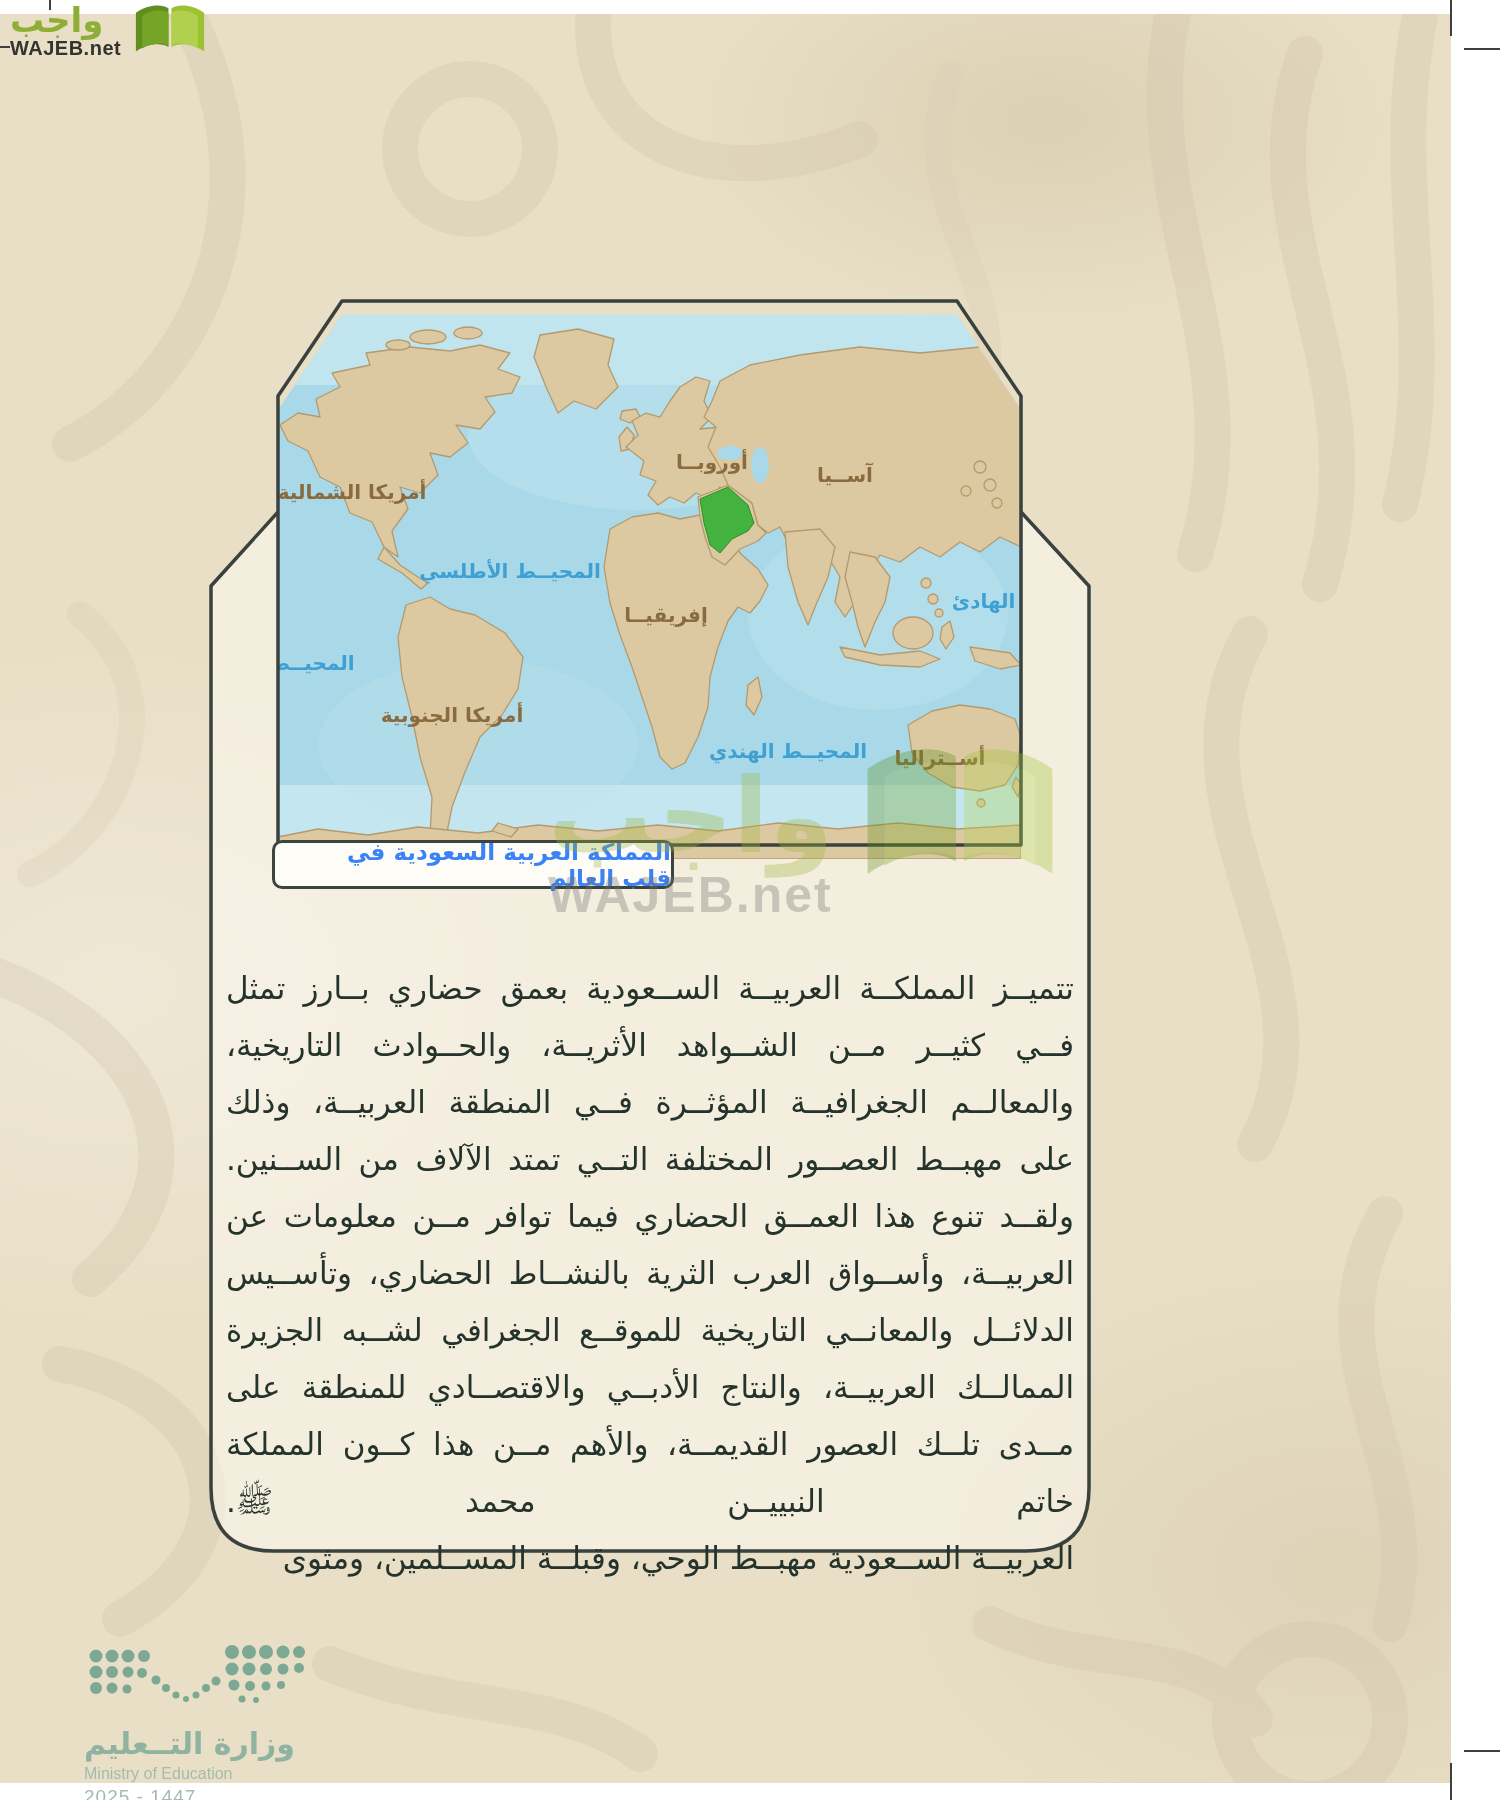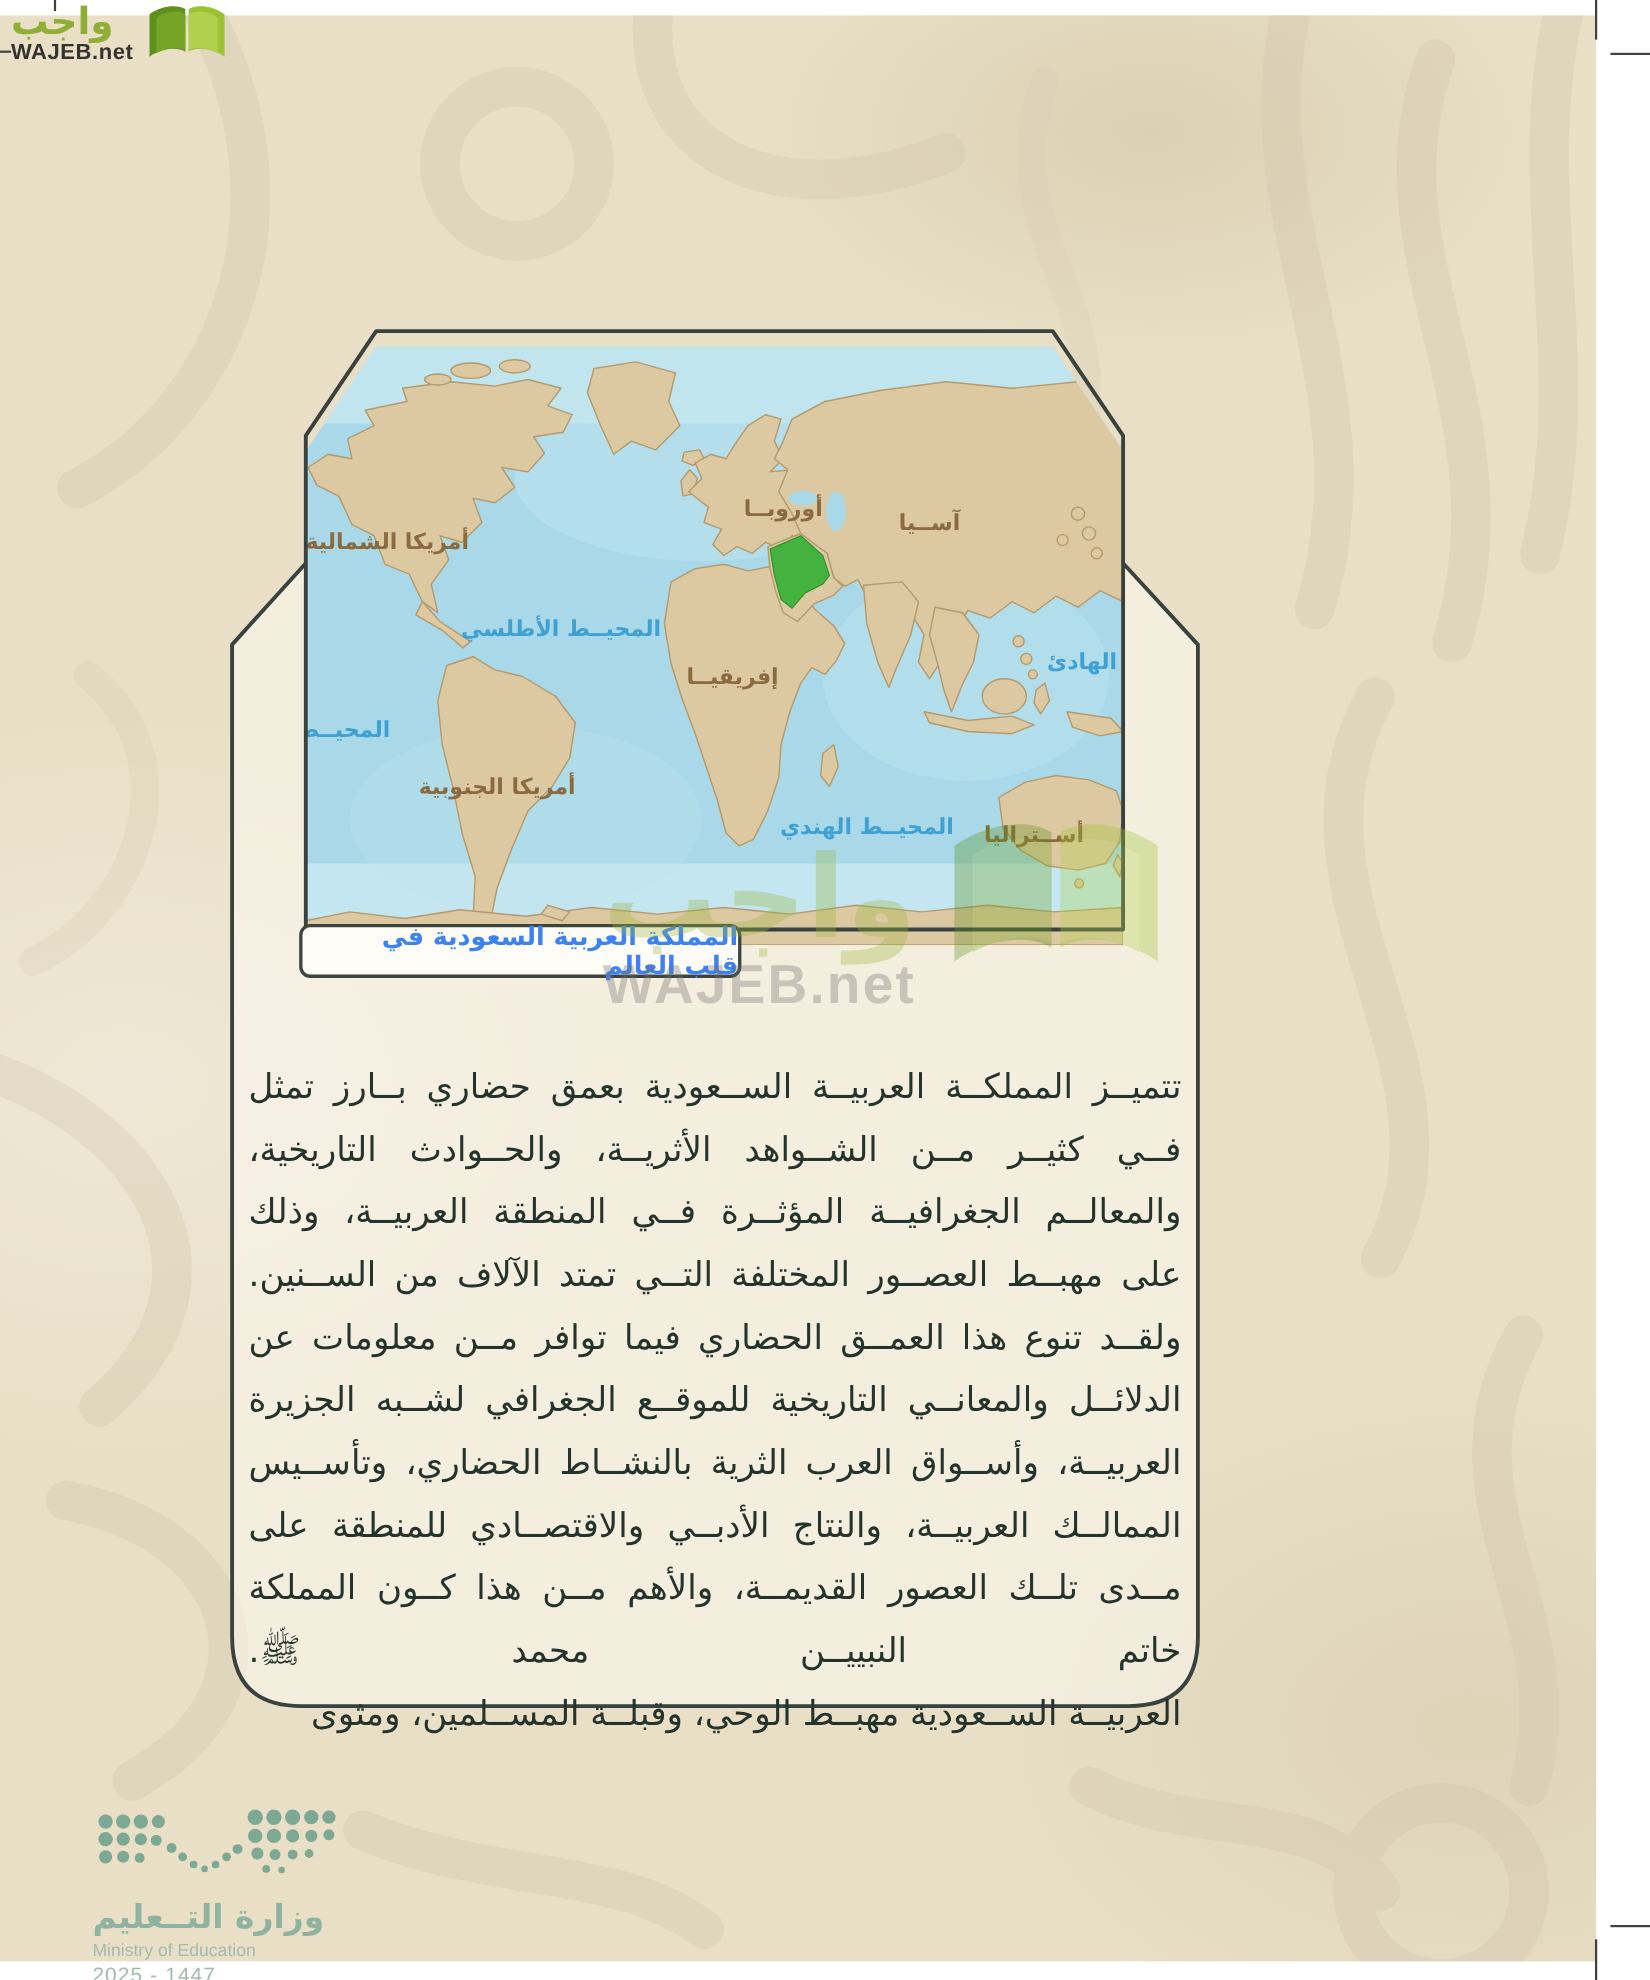--- a/index.html
+++ b/index.html
@@ -167,22 +167,22 @@
     </svg>
 
     <div class="map-caption">المملكة العربية السعودية في قلب العالم</div>
 
     <div class="paragraph">
       <div class="pline">تتميــز المملكــة العربيــة الســعودية بعمق حضاري بــارز تمثل</div>
       <div class="pline">فــي كثيــر مــن الشــواهد الأثريــة، والحــوادث التاريخية،</div>
       <div class="pline">والمعالــم الجغرافيــة المؤثــرة فــي المنطقة العربيــة، وذلك</div>
       <div class="pline">على مهبــط العصــور المختلفة التــي تمتد الآلاف من الســنين.</div>
       <div class="pline">ولقــد تنوع هذا العمــق الحضاري فيما توافر مــن معلومات عن</div>
+      <div class="pline">العربيــة، وأســواق العرب الثرية بالنشــاط الحضاري، وتأســيس</div>
       <div class="pline">الدلائــل والمعانــي التاريخية للموقــع الجغرافي لشــبه الجزيرة</div>
-      <div class="pline">العربيــة، وأســواق العرب الثرية بالنشــاط الحضاري، وتأســيس</div>
       <div class="pline">الممالــك العربيــة، والنتاج الأدبــي والاقتصــادي للمنطقة على</div>
       <div class="pline">مــدى تلــك العصور القديمــة، والأهم مــن هذا كــون المملكة</div>
       <div class="pline">خاتم النبييــن محمد ﷺ.</div>
       <div class="pline">العربيــة الســعودية مهبــط الوحي، وقبلــة المســلمين، ومثوى</div>
     </div>
 
     <div class="watermark">
       <div class="wm-texts">
         <div class="wm-ar">واجب</div>
         <div class="wm-site">WAJEB.net</div>

